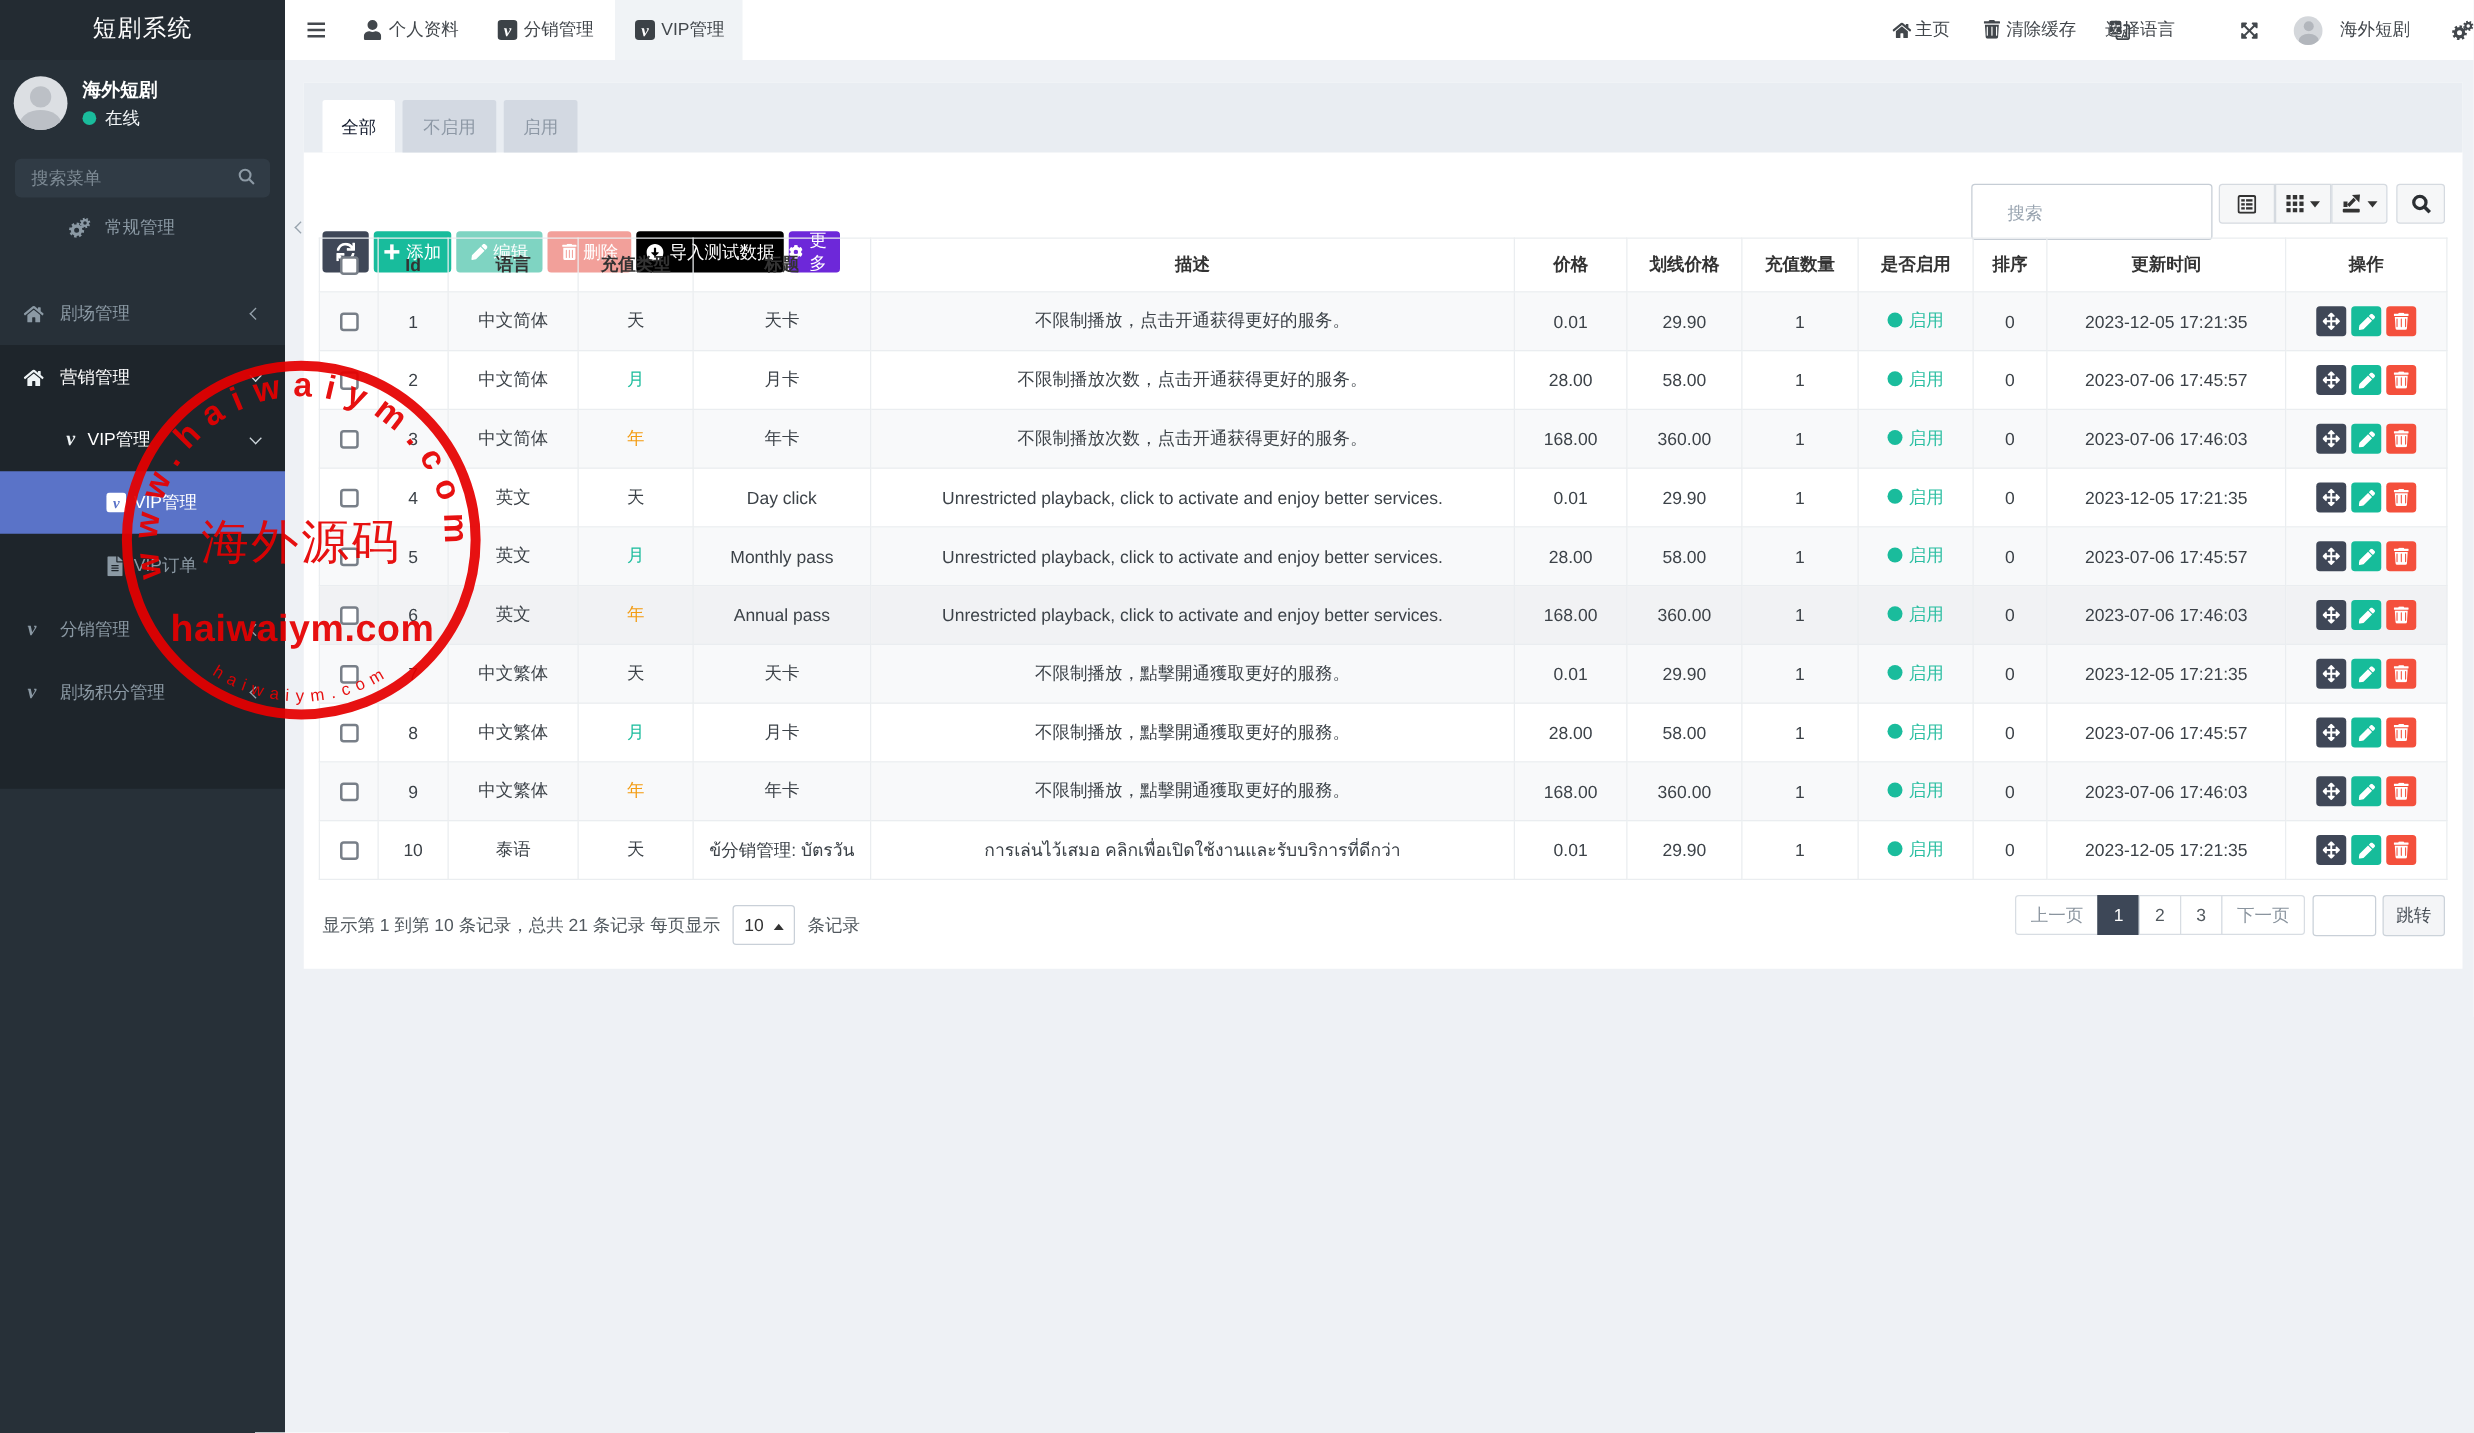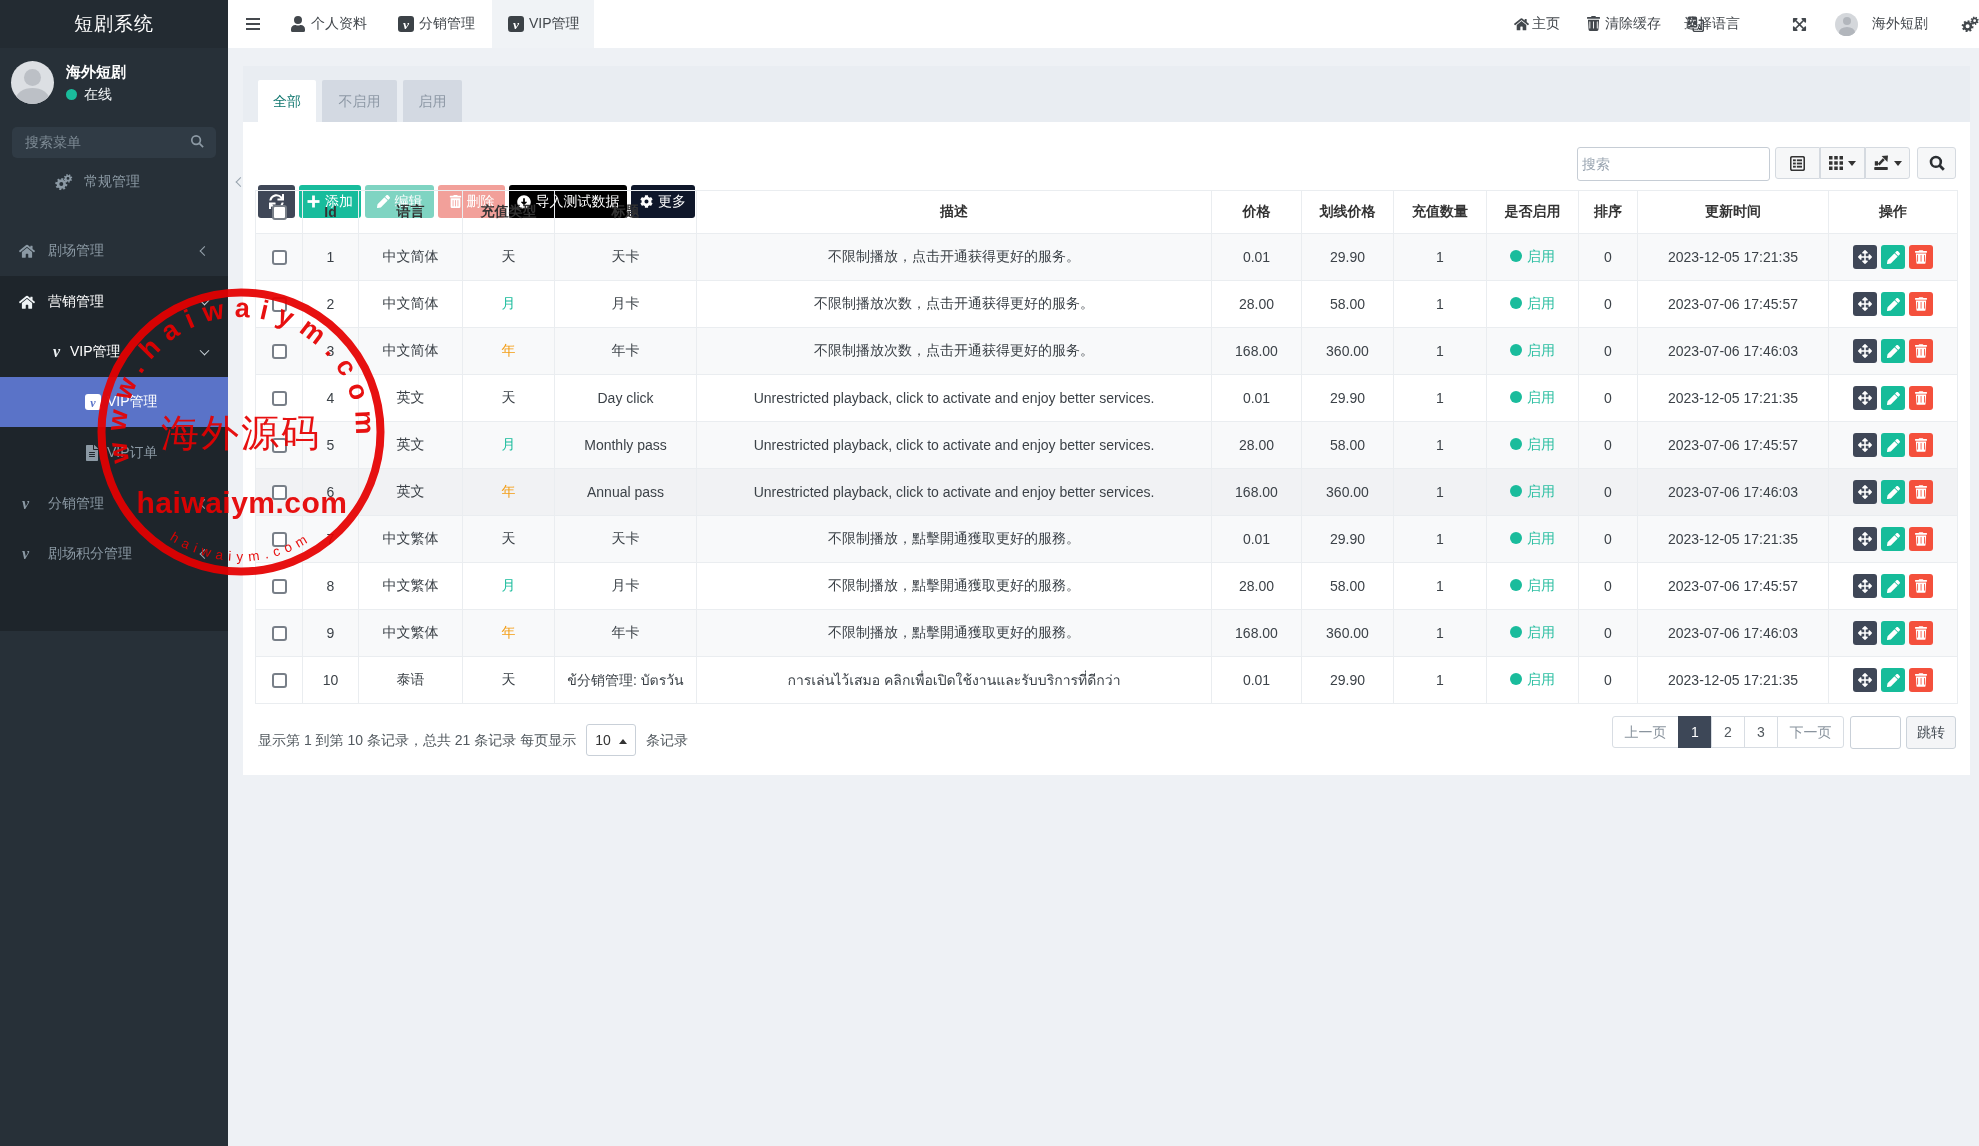--- a/index.html
+++ b/index.html
@@ -22,23 +22,23 @@
 .mi { position:absolute; left:0; width:228px; height:51px; color:#8b99a4; font-size:14px; }
 .mi .txt { position:absolute; top:50%; transform:translateY(-50%); }
 .mi .ic { position:absolute; top:50%; transform:translateY(-50%); }
 .mi .chev { position:absolute; right:20px; top:50%; width:7px; height:7px; border-left:1.8px solid #97a3ad; border-bottom:1.8px solid #97a3ad; transform:translateY(-50%) rotate(45deg); }
 .mi .chev.down { border-color:#cfd8de; transform:translateY(-70%) rotate(-45deg); }
 .mi.lit { color:#fff; }
 .mi.sel { background:#5a73c8; color:#fff; }
 
 
 .ptab { position:absolute; top:14px; height:42px; background:#d3d9e2; border-radius:2px 2px 0 0; color:#8d98a5; font-size:14px; text-align:center; line-height:42px; }
-.ptab.on { background:#fff; color:#0f766e; }
+.ptab.on { background:#fff; color:#0f172a; }
 .tbtn { position:absolute; height:33px; border-radius:3px; color:#fff; font-size:14px; display:flex; align-items:center; justify-content:center;margin-top:30px; }
-#tsearch { position:absolute; left:1334px; top:81px; width:193px; height:34px; border:1px solid #c6cdd5; border-radius:3px; font-size:14px; color:#555; padding-left:4px; font-family:"Liberation Sans",sans-serif; outline:none; }
+#tsearch { position:absolute; left:1334px; top:81px; width:193px; height:45px; border:1px solid #c6cdd5; border-radius:3px; font-size:14px; color:#555; padding-left:28px; font-family:"Liberation Sans",sans-serif; outline:none; }
 #tsearch::placeholder { color:#9aa5b1; }
 .gbtn { position:absolute; top:81px; height:32px; background:#f6f7f8; border:1px solid #d5dae0; display:flex; align-items:center; justify-content:center; margin-left:-1px; }
 .caret { display:inline-block; width:0; height:0; border-left:4px solid transparent; border-right:4px solid transparent; border-top:5px solid #333; margin-left:5px; }
 #tbl { position:absolute; left:12px; top:124px; width:1702px; border-collapse:collapse; table-layout:fixed; font-size:14px; color:#3c4248; }
 #tbl th { height:43px; font-weight:bold; color:#333; border:1px solid #eaedf0; text-align:center; font-size:14px; }
 #tbl td { height:47px; border:1px solid #eaedf0; text-align:center; padding:0; }
 #tbl tr.odd td { background:#f8f9fa; }
 #tbl tr.hov td { background:#f1f2f4; }
 .cb { display:inline-block; width:15px; height:15px; border:2px solid #787f88; border-radius:3px; background:#fff; vertical-align:middle; }
 .t-m { color:#1abc9c; } .t-y { color:#f39c12; }
@@ -197,21 +197,21 @@
         <path d="M497.9 142.1l-46.1 46.1c-4.7 4.7-12.3 4.7-17 0l-111-111c-4.7-4.7-4.7-12.3 0-17l46.1-46.1c18.7-18.7 49.1-18.7 67.9 0l60.1 60.1c18.8 18.7 18.8 49.1 0 67.9zM284.2 99.8L21.6 362.4.4 483.9c-2.9 16.4 11.4 30.6 27.8 27.8l121.5-21.3 262.6-262.6c4.7-4.7 4.7-12.3 0-17l-111-111c-4.8-4.7-12.4-4.7-17.1 0z"></path>
       </svg>编辑</div>
   <div class="tbtn" style="left:195px;top:89px;width:67px;background:#f2a09a;">
     <svg width="13" height="13" viewBox="0 0 448 512" fill="#fff" style="margin-right:5px">
         <path d="M32 464a48 48 0 0 0 48 48h288a48 48 0 0 0 48-48V128H32zm272-256a16 16 0 0 1 32 0v224a16 16 0 0 1-32 0zm-96 0a16 16 0 0 1 32 0v224a16 16 0 0 1-32 0zm-96 0a16 16 0 0 1 32 0v224a16 16 0 0 1-32 0zM432 32H312l-9.4-18.7A24 24 0 0 0 281.1 0H166.8a23.7 23.7 0 0 0-21.4 13.3L136 32H16A16 16 0 0 0 0 48v32a16 16 0 0 0 16 16h416a16 16 0 0 0 16-16V48a16 16 0 0 0-16-16z"></path>
       </svg>删除</div>
   <div class="tbtn" style="left:266px;top:89px;width:118px;background:#000000;">
     <svg width="14" height="14" viewBox="0 0 512 512" fill="#fff" style="margin-right:5px">
         <path d="M256 8C119 8 8 119 8 256s111 248 248 248 248-111 248-248S393 8 256 8zm-32 124c0-6.6 5.4-12 12-12h40c6.6 0 12 5.4 12 12v116h67c10.7 0 16 12.9 8.5 20.5l-99 99a12 12 0 0 1-17 0l-99-99c-7.6-7.6-2.2-20.5 8.5-20.5h67V132z"></path>
       </svg>导入测试数据</div>
-  <div class="tbtn" style="left:388px;top:89px;width:64px;background:#0f172a;align-items:center;">
+  <div class="tbtn" style="left:388px;top:89px;width:41px;background:#6d28d9;align-items:center;">
     <svg width="13" height="13" viewBox="0 0 512 512" fill="#fff" style="margin-right:5px">
         <path d="M487.4 315.7l-42.6-24.6a192.6 192.6 0 0 0 0-70.2l42.6-24.6a12.1 12.1 0 0 0 5.5-14 249.2 249.2 0 0 0-54.7-94.6 12.1 12.1 0 0 0-14.9-2.3l-42.6 24.6a188.8 188.8 0 0 0-60.8-35.1V25.7A12 12 0 0 0 310.5 14a251.4 251.4 0 0 0-109.2 0 12 12 0 0 0-9.4 11.7v49.2a194.8 194.8 0 0 0-60.8 35.1L88.6 85.4a11.9 11.9 0 0 0-14.9 2.3 247.7 247.7 0 0 0-54.7 94.6 12 12 0 0 0 5.5 14l42.6 24.6a192.6 192.6 0 0 0 0 70.2l-42.6 24.6a12.1 12.1 0 0 0-5.5 14 249.2 249.2 0 0 0 54.7 94.6 12.1 12.1 0 0 0 14.9 2.3l42.6-24.6a188.8 188.8 0 0 0 60.8 35.1v49.2a12 12 0 0 0 9.4 11.7 251.4 251.4 0 0 0 109.2 0 12 12 0 0 0 9.4-11.7v-49.2a194.8 194.8 0 0 0 60.8-35.1l42.6 24.6a11.9 11.9 0 0 0 14.9-2.3 247.7 247.7 0 0 0 54.7-94.6 12.1 12.1 0 0 0-5.5-14zM256 336a80 80 0 1 1 80-80 80.1 80.1 0 0 1-80 80z"></path>
       </svg>更多</div>
 
   <input id="tsearch" placeholder="搜索" style="">
   <div class="gbtn" style="left:1533px;width:45px;border-radius:3px 0 0 3px;">
     <svg width="15" height="15" viewBox="0 0 16 16">
         <rect x="0.8" y="0.8" width="14.4" height="14.4" rx="1.5" fill="none" stroke="#333" stroke-width="1.7"></rect>
         <rect x="3.2" y="3.6" width="3" height="2" fill="#333"></rect>
         <rect x="7.3" y="3.6" width="5.5" height="2" fill="#333"></rect>

